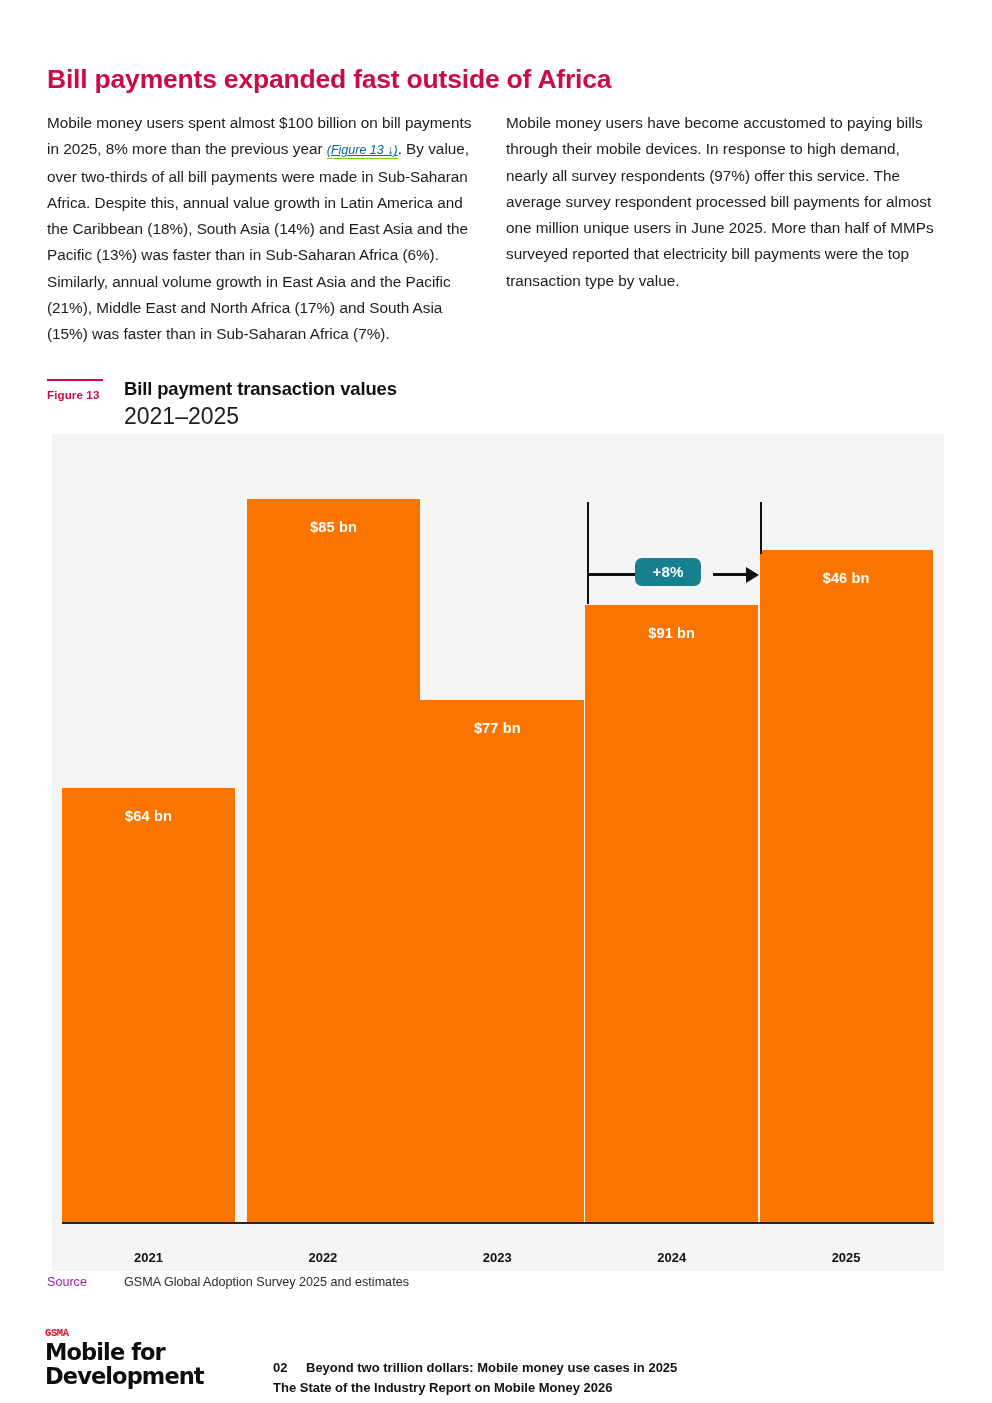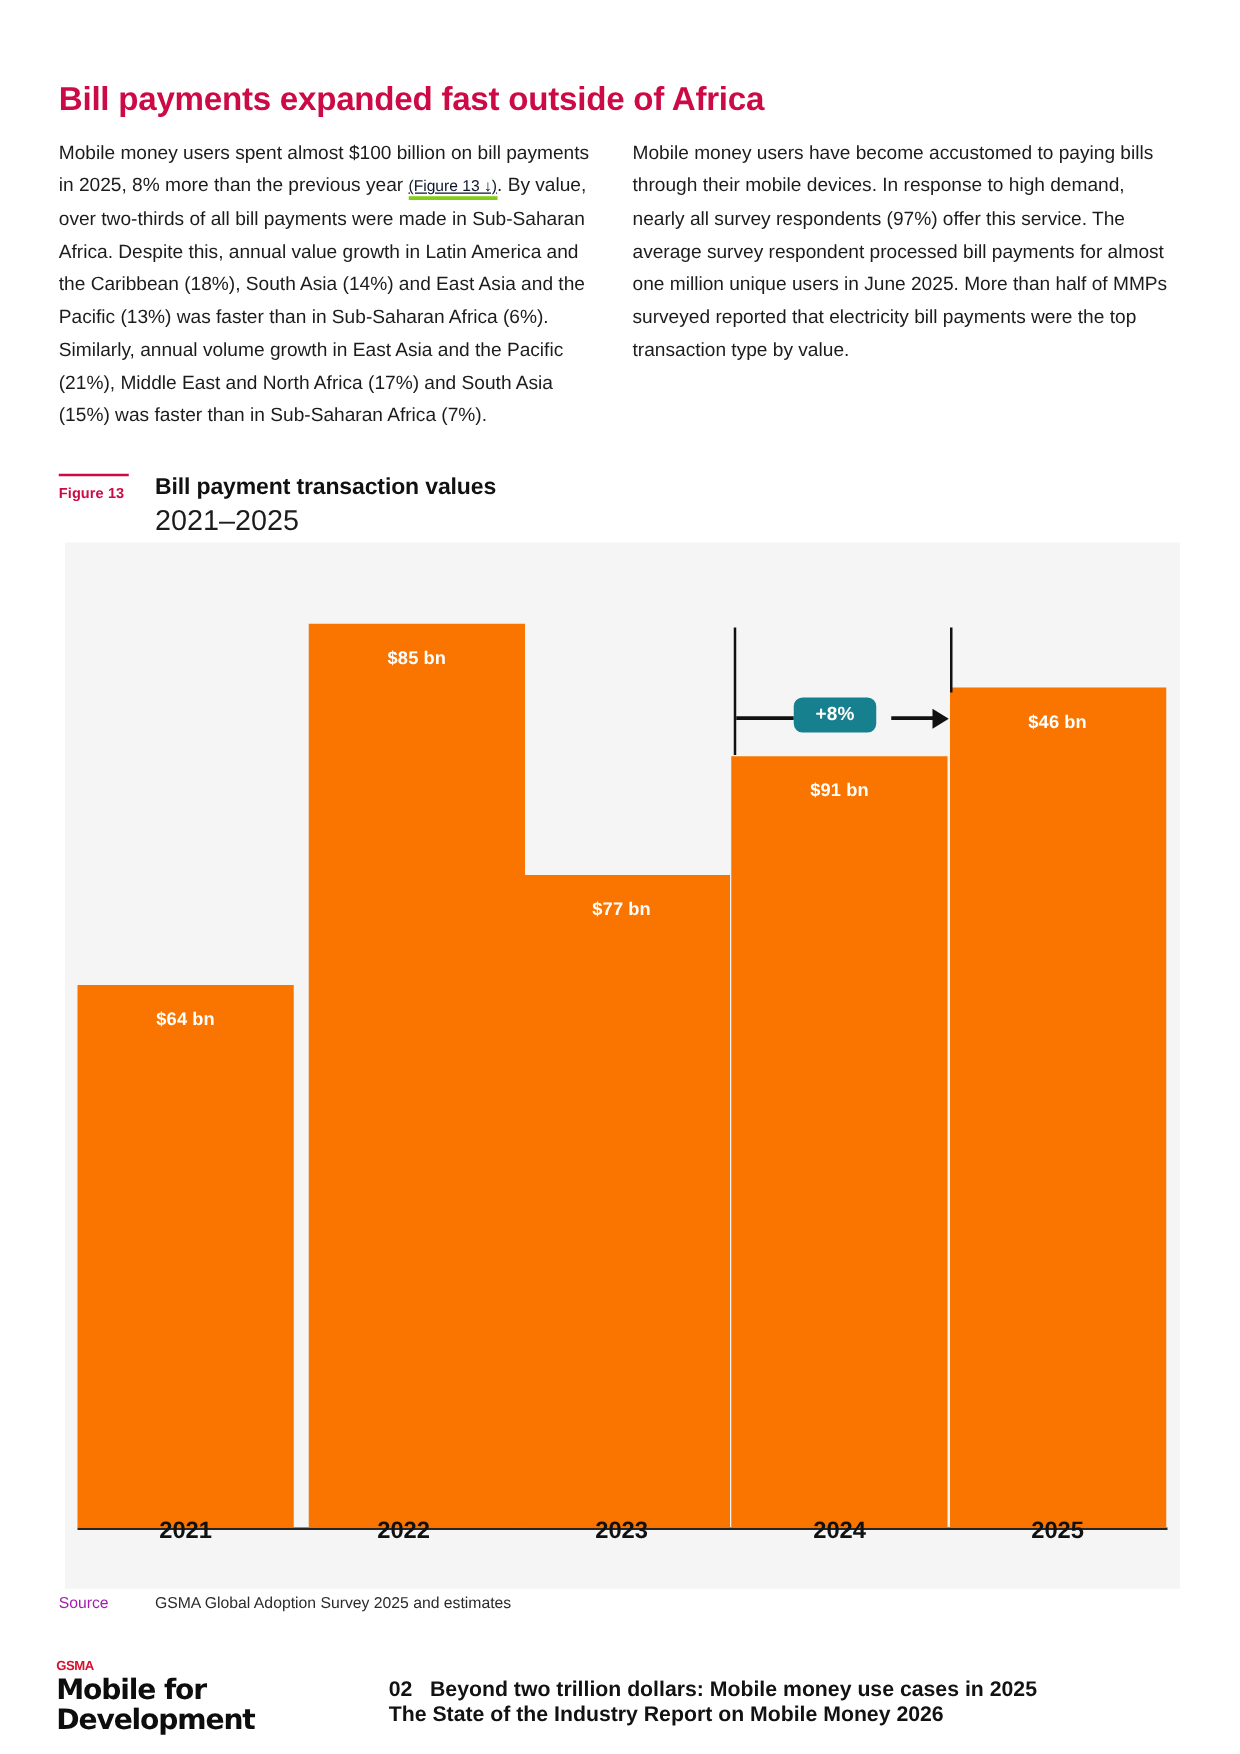--- a/index.html
+++ b/index.html
@@ -38,24 +38,25 @@
     gap: 20px;
   }
   .col {
     width: 439px;
     font-size: 15.3px;
     line-height: 26.3px;
     color: #1c1c1c;
   }
   .figlink {
     font-size: 12.5px;
-    color: #0f172a;
-    border-bottom: 3px solid #84cc16;
+    color: #0369a1;
+    border-bottom: 1px solid #84cc16;
     padding-bottom: 1px;
     white-space: nowrap;
+    font-style: italic;
   }
 
   
   .fig-header {
     position: absolute;
     left: 47px;
     top: 374px;
     width: 890px;
     display: flex;
     align-items: flex-start;
@@ -126,23 +127,23 @@
     left: 0;
     width: 100%;
     text-align: center;
     color: #ffffff;
     font-size: 14.6px;
     font-weight: bold;
     letter-spacing: 0.1px;
   }
   .xtick {
     position: absolute;
-    top: 780px;
+    top: 816px;
     text-align: center;
-    font-size: 19px;
+    font-size: 13px;
     font-weight: bold;
     color: #111111;
   }
 
   
   .ann-vline {
     position: absolute;
     width: 2px;
     background: #111111;
   }
@@ -185,32 +186,32 @@
 
   
   .footer { position: absolute; left: 0; top: 1326px; width: 992px; height: 77px; }
   .logo { position: absolute; left: 45px; top: 2px; width: 205px; }
   .logo-gsma {
     font-size: 10.5px;
     font-weight: bold;
     color: #D8102E;
     letter-spacing: -0.4px;
     line-height: 1;
-    font-family: Liberation Sans, sans-serif;
+    font-family: Liberation Mono, monospace;
   }
   .logo-main {
     font-size: 22.5px;
     font-weight: bold;
     color: #0d0d0d;
     line-height: 1.02;
     letter-spacing: -0.9px;
     margin-top: 2px;
     font-family: "DejaVu Sans", sans-serif;
   }
-  .foot-lines { position: absolute; left: 273px; top: 16px; font-size: 17px; line-height: 20px; color: #121212; margin-left: 38px; }
+  .foot-lines { position: absolute; left: 273px; top: 32px; font-size: 13px; line-height: 20px; color: #121212; }
   .foot-line1 { display: flex; }
   .foot-chapter { font-weight: bold; width: 33px; }
   .foot-chaptertitle { font-weight: bold; }
   .foot-line2 { font-weight: bold; }
 </style>
 </head>
 <body>
 
 <h1 class="page-title">Bill payments expanded fast outside of Africa</h1>
 

